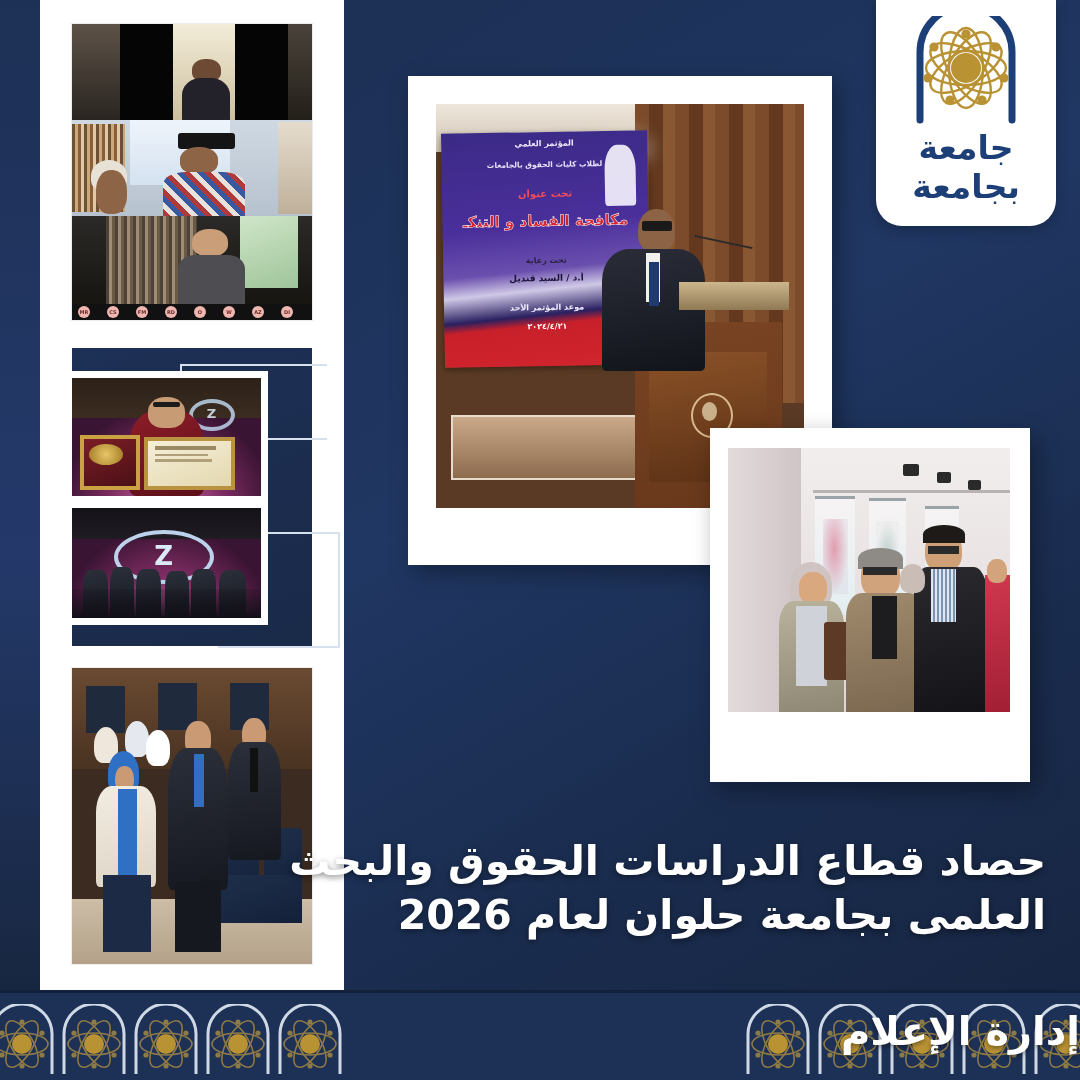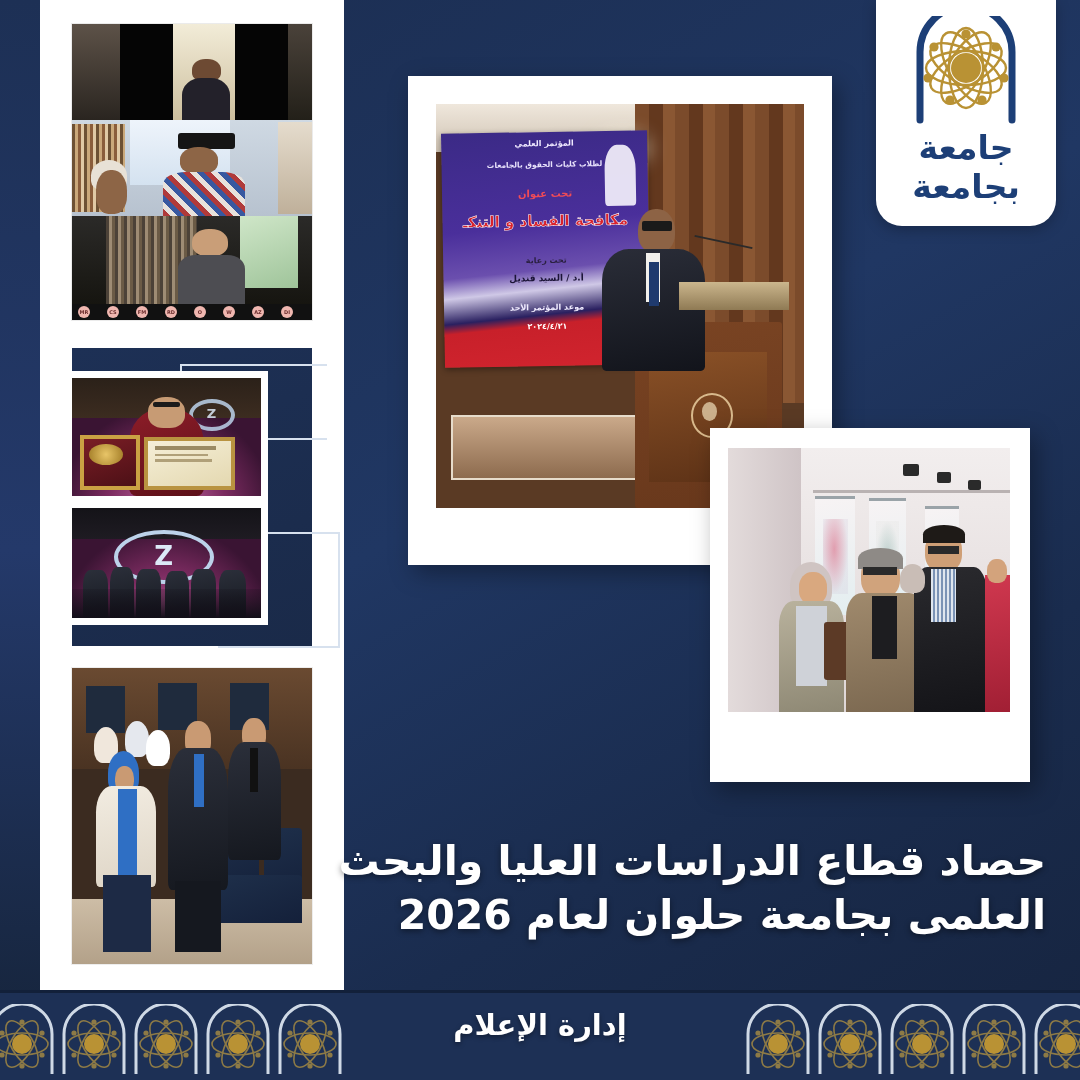--- a/index.html
+++ b/index.html
@@ -127,22 +127,22 @@
   .headline div{white-space:nowrap;}
 
   
   .footer{
     position:absolute;left:0;bottom:0;width:1080px;height:90px;
     background:#1d3055;overflow:hidden;
   }
   .footer-top-rule{position:absolute;left:0;top:0;width:100%;height:3px;background:#12203a;}
   .orn{position:absolute;top:14px;height:72px;width:72px;}
   .footer-text{
-    position:absolute;left:0;right:0;top:18px;text-align:center;
-    color:#fff;font-size:29px;font-weight:bold;direction:rtl;
+    position:absolute;left:0;right:0;top:18px;
+    color:#fff;font-size:40px;font-weight:bold;direction:rtl;
     text-shadow:0 2px 5px rgba(0,0,0,.4);
   }
 </style>
 </head>
 <body>
 
 <div class="poster">
 
   <div class="left-edge"></div>
 
@@ -338,21 +338,21 @@
           <circle cx="78" cy="84" r="4.6"></circle>
         <circle cx="46" cy="84" r="4.6"></circle>
           <circle cx="24" cy="62" r="4.6"></circle>
         <circle cx="30" cy="31" r="4.6"></circle>
       </g>
     </svg>
     <div class="logo-ar">جامعة بجامعة</div>
   </div>
 
   <div class="headline">
-    <div>حصاد قطاع الدراسات العليا والبحث</div>
+    <div>حصاد قطاع الدراسات الحقوق والبحث</div>
     <div>العلمى بجامعة حلوان لعام 2026</div>
   </div>
 
   <div class="footer">
     <div class="footer-top-rule"></div>
 
     <svg class="orn" style="left:-14px;" viewBox="0 0 72 72">
         <g fill="none" stroke="#cfd9e6" stroke-width="3">
           <path d="M6 70 L6 30 A30 30 0 0 1 66 30 L66 70"></path>
         </g>

